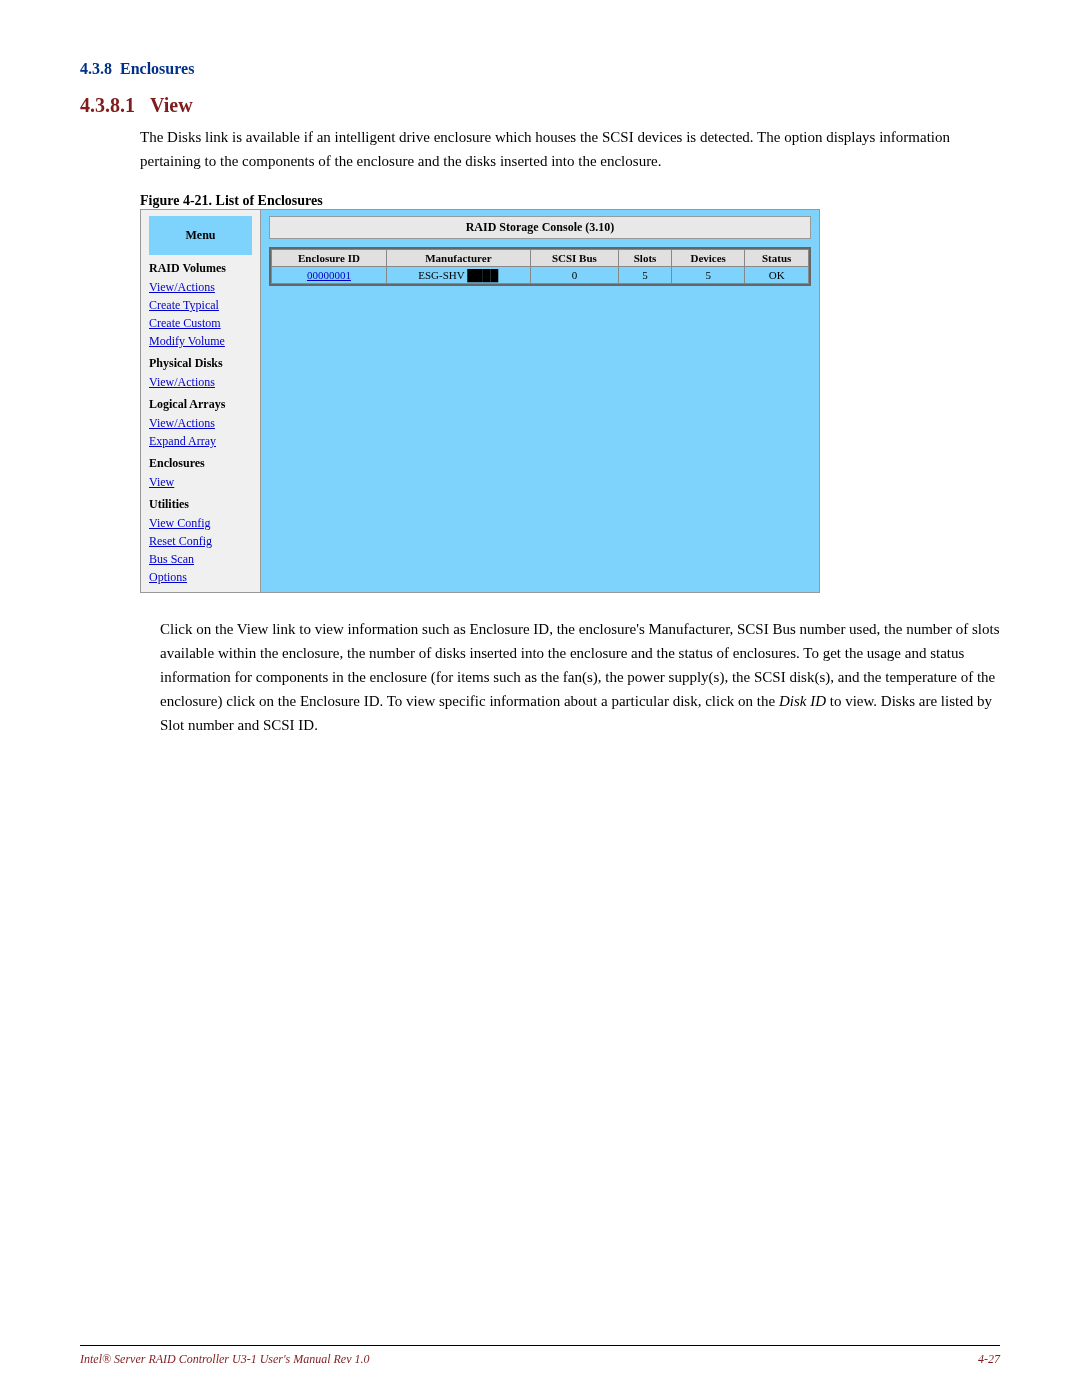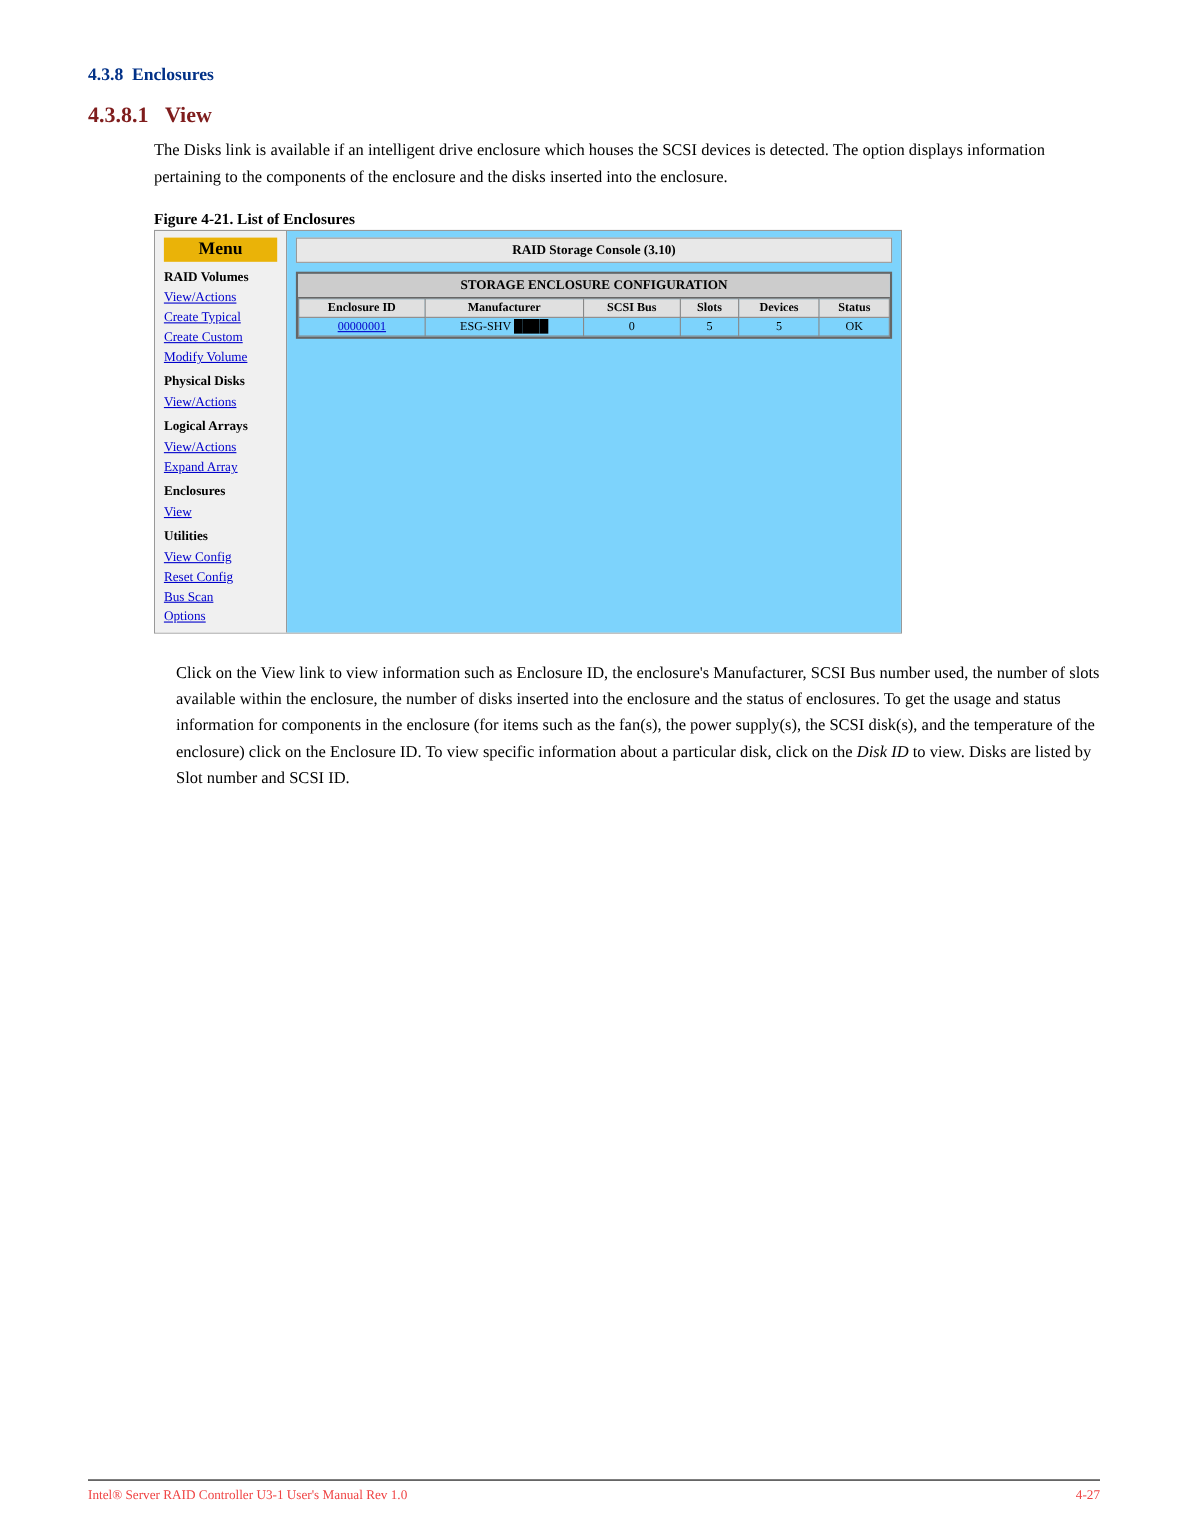--- a/index.html
+++ b/index.html
@@ -83,24 +83,24 @@
       width: 120px;
       border-right: 1px solid #999;
       padding: 6px 8px;
       font-size: 12px;
       background: #f0f0f0;
     }
 
     .sidebar-title {
       font-weight: bold;
       text-align: center;
-      font-size: 16px;
+      font-size: 12px;
       margin-bottom: 6px;
-      background: #eab308;
-      padding: 2px;
+      background: #7dd3fc;
+      padding: 12px;
     }
 
     .sidebar .section-label {
       font-weight: bold;
       font-size: 12px;
       margin-top: 6px;
       margin-bottom: 2px;
     }
 
     .sidebar a {
@@ -173,23 +173,24 @@
 
     
     .footer {
       position: absolute;
       bottom: 30px;
       left: 80px;
       right: 80px;
       display: flex;
       justify-content: space-between;
       font-size: 12px;
-      color: #ef4444;
+      color: #7f1d1d;
       border-top: 1px solid #000;
       padding-top: 6px;
+      font-style: italic;
     }
 
     .body-text-bottom {
       font-size: 15px;
       line-height: 1.6;
       margin-left: 80px;
       margin-bottom: 20px;
     }
 
     .body-text-bottom em {
@@ -276,21 +277,20 @@
       <a href="#">Bus Scan</a>
       <a href="#">Options</a>
     </div>
 
     <div class="content-panel">
       <div class="console-header">
         <span>RAID Storage Console</span> (<span>3.10</span>)
       </div>
 
       <div class="enclosure-table-container">
-        <div class="enclosure-table-title">STORAGE ENCLOSURE CONFIGURATION</div>
         <table class="enclosure-table">
           <thead>
             <tr>
               <th>Enclosure ID</th>
               <th>Manufacturer</th>
               <th>SCSI Bus</th>
               <th>Slots</th>
               <th>Devices</th>
               <th>Status</th>
             </tr>

